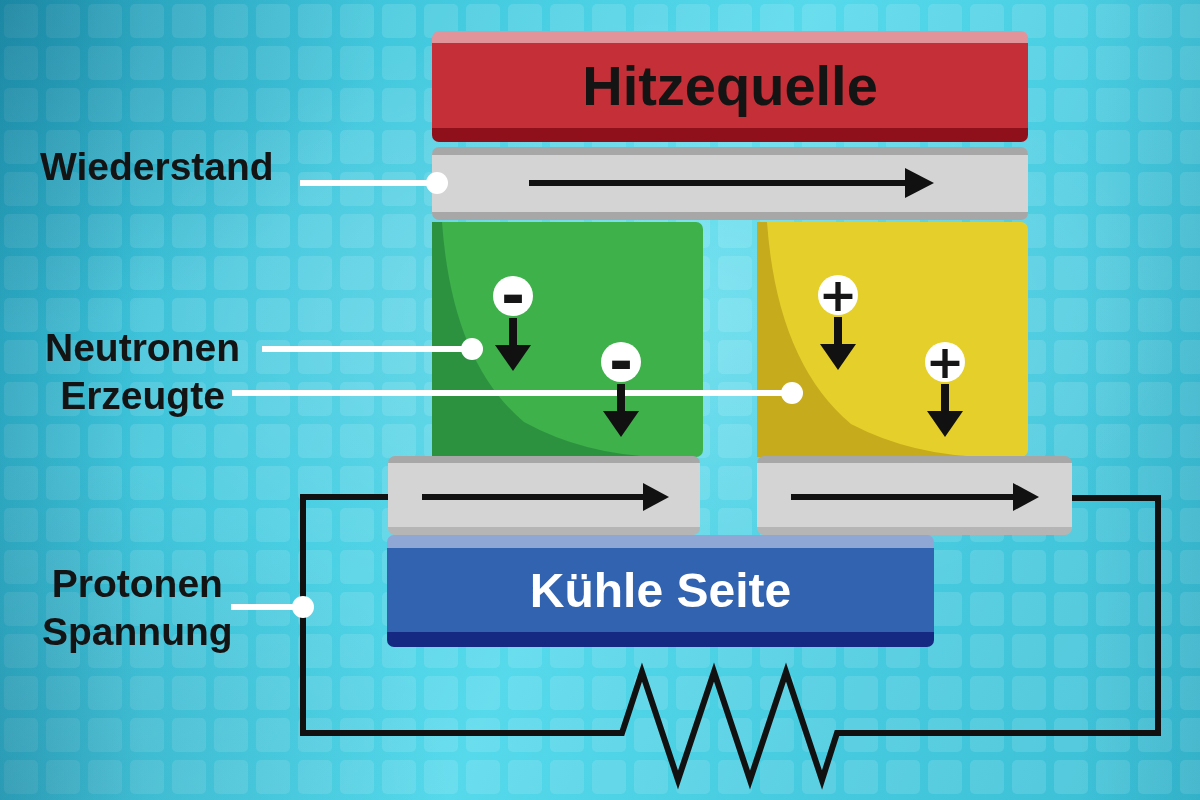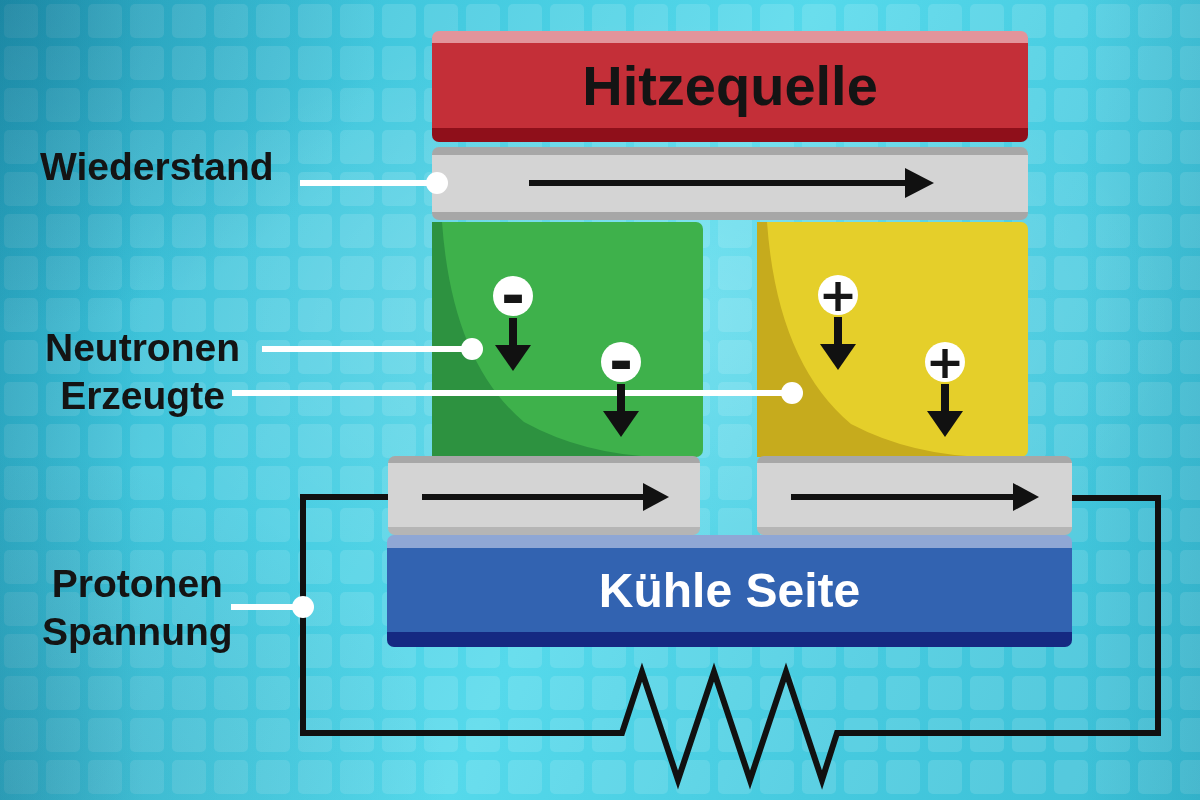--- a/index.html
+++ b/index.html
@@ -24,21 +24,21 @@
   .bar-gray-top{left:432px;top:147px;width:596px;height:73px;background:#d4d4d4;
     border-top:8px solid #a7a7a7;border-bottom:8px solid #a7a7a7;}
   .semiblock{top:222px;width:271px;height:235px;}
   .n-block{left:432px;background:#3eb14b;}
   .p-block{left:757px;background:#e5cf2a;}
   .semiblock svg{display:block;width:100%;height:100%;}
   .bar-gray-bl{left:388px;top:456px;width:312px;height:79px;background:#d4d4d4;
     border-top:7px solid #a7a7a7;border-bottom:8px solid #b5b5b5;}
   .bar-gray-br{left:757px;top:456px;width:315px;height:79px;background:#d4d4d4;
     border-top:7px solid #a7a7a7;border-bottom:8px solid #b5b5b5;}
-  .bar-blue{left:387px;top:535px;width:685px;height:112px;background:#3263b1;
+  .bar-blue{left:387px;top:535px;width:547px;height:112px;background:#3263b1;
     border-top:13px solid #8fa7d5;border-bottom:15px solid #152982;
     display:flex;align-items:center;justify-content:center;}
   .bar-blue .t{font-size:48px;font-weight:bold;color:#ffffff;}
   .overlay{z-index:3;pointer-events:none;}
   .charge{position:absolute;z-index:4;width:40px;text-align:center;}
   .charge .circle{width:40px;height:40px;border-radius:50%;background:#ffffff;
     display:flex;align-items:center;justify-content:center;overflow:visible;}
   .charge .sym{font-weight:bold;color:#161616;line-height:0;font-family:"DejaVu Sans",sans-serif;}
   .charge .sym.minus{font-size:58px;}
   .charge .sym.plus{font-size:46px;}

